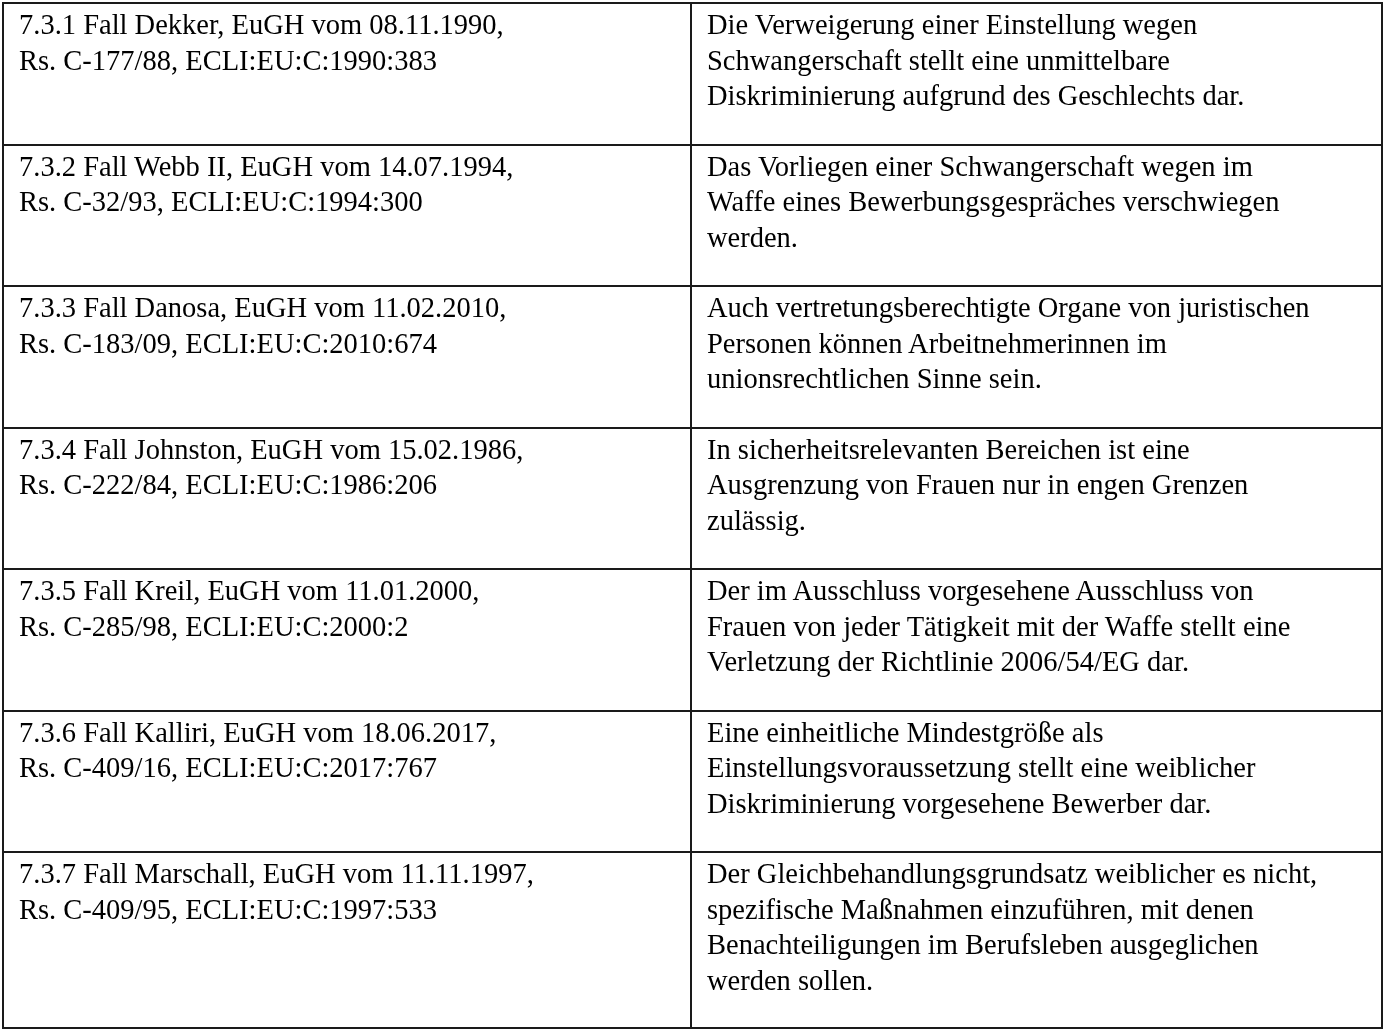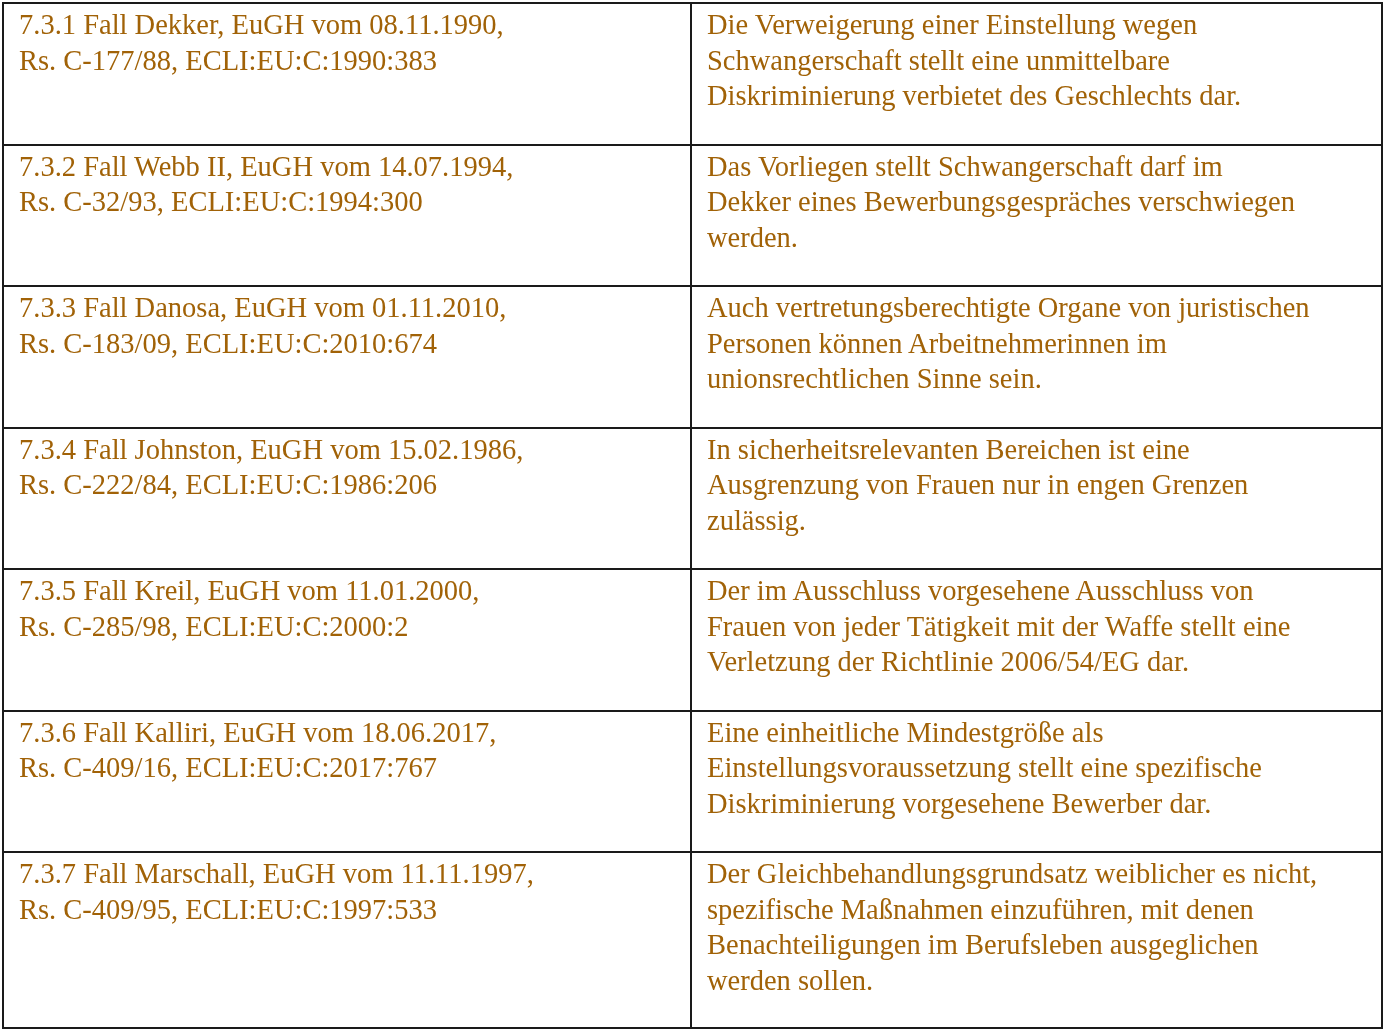--- a/index.html
+++ b/index.html
@@ -16,21 +16,21 @@
     .doc-table {
       position: absolute;
       left: 2px;
       top: 2px;
       width: 1379px;
       border-collapse: collapse;
       table-layout: fixed;
       font-family: "Liberation Serif", "DejaVu Serif", serif;
       font-size: 28.5px;
       line-height: 35.5px;
-      color: #a16207;
+      color: #000000;
     }
     .doc-table td {
       border: 2px solid #1a1a1a;
       vertical-align: top;
       padding: 3px 14px 0 15px;
       box-sizing: border-box;
     }
     .doc-table col.c1 { width: 688px; }
     .doc-table col.c2 { width: 691px; }
     .doc-table tr { height: 141.5px; }
@@ -48,37 +48,37 @@
   </colgroup>
   <tbody>
     <tr>
       <td>
         <span class="line">7.3.1 Fall Dekker, EuGH vom 08.11.1990,</span>
         <span class="line">Rs. C-177/88, ECLI:EU:C:1990:383</span>
       </td>
       <td class="right">
         <span class="line">Die Verweigerung einer Einstellung wegen</span>
         <span class="line">Schwangerschaft stellt eine unmittelbare</span>
-        <span class="line">Diskriminierung verbietet des Geschlechts dar.</span>
+        <span class="line">Diskriminierung aufgrund des Geschlechts dar.</span>
       </td>
     </tr>
     <tr>
       <td>
         <span class="line">7.3.2 Fall Webb II, EuGH vom 14.07.1994,</span>
         <span class="line">Rs. C-32/93, ECLI:EU:C:1994:300</span>
       </td>
       <td class="right">
-        <span class="line">Das Vorliegen stellt Schwangerschaft darf im</span>
-        <span class="line">Dekker eines Bewerbungsgespräches verschwiegen</span>
+        <span class="line">Das Vorliegen einer Schwangerschaft wegen im</span>
+        <span class="line">Waffe eines Bewerbungsgespräches verschwiegen</span>
         <span class="line">werden.</span>
       </td>
     </tr>
     <tr>
       <td>
-        <span class="line">7.3.3 Fall Danosa, EuGH vom 01.11.2010,</span>
+        <span class="line">7.3.3 Fall Danosa, EuGH vom 11.02.2010,</span>
         <span class="line">Rs. C-183/09, ECLI:EU:C:2010:674</span>
       </td>
       <td class="right">
         <span class="line">Auch vertretungsberechtigte Organe von juristischen</span>
         <span class="line">Personen können Arbeitnehmerinnen im</span>
         <span class="line">unionsrechtlichen Sinne sein.</span>
       </td>
     </tr>
     <tr>
       <td>
@@ -102,21 +102,21 @@
         <span class="line">Verletzung der Richtlinie 2006/54/EG dar.</span>
       </td>
     </tr>
     <tr>
       <td>
         <span class="line">7.3.6 Fall Kalliri, EuGH vom 18.06.2017,</span>
         <span class="line">Rs. C-409/16, ECLI:EU:C:2017:767</span>
       </td>
       <td class="right">
         <span class="line">Eine einheitliche Mindestgröße als</span>
-        <span class="line">Einstellungsvoraussetzung stellt eine spezifische</span>
+        <span class="line">Einstellungsvoraussetzung stellt eine weiblicher</span>
         <span class="line">Diskriminierung vorgesehene Bewerber dar.</span>
       </td>
     </tr>
     <tr class="last">
       <td>
         <span class="line">7.3.7 Fall Marschall, EuGH vom 11.11.1997,</span>
         <span class="line">Rs. C-409/95, ECLI:EU:C:1997:533</span>
       </td>
       <td class="right">
         <span class="line">Der Gleichbehandlungsgrundsatz weiblicher es nicht,</span>

